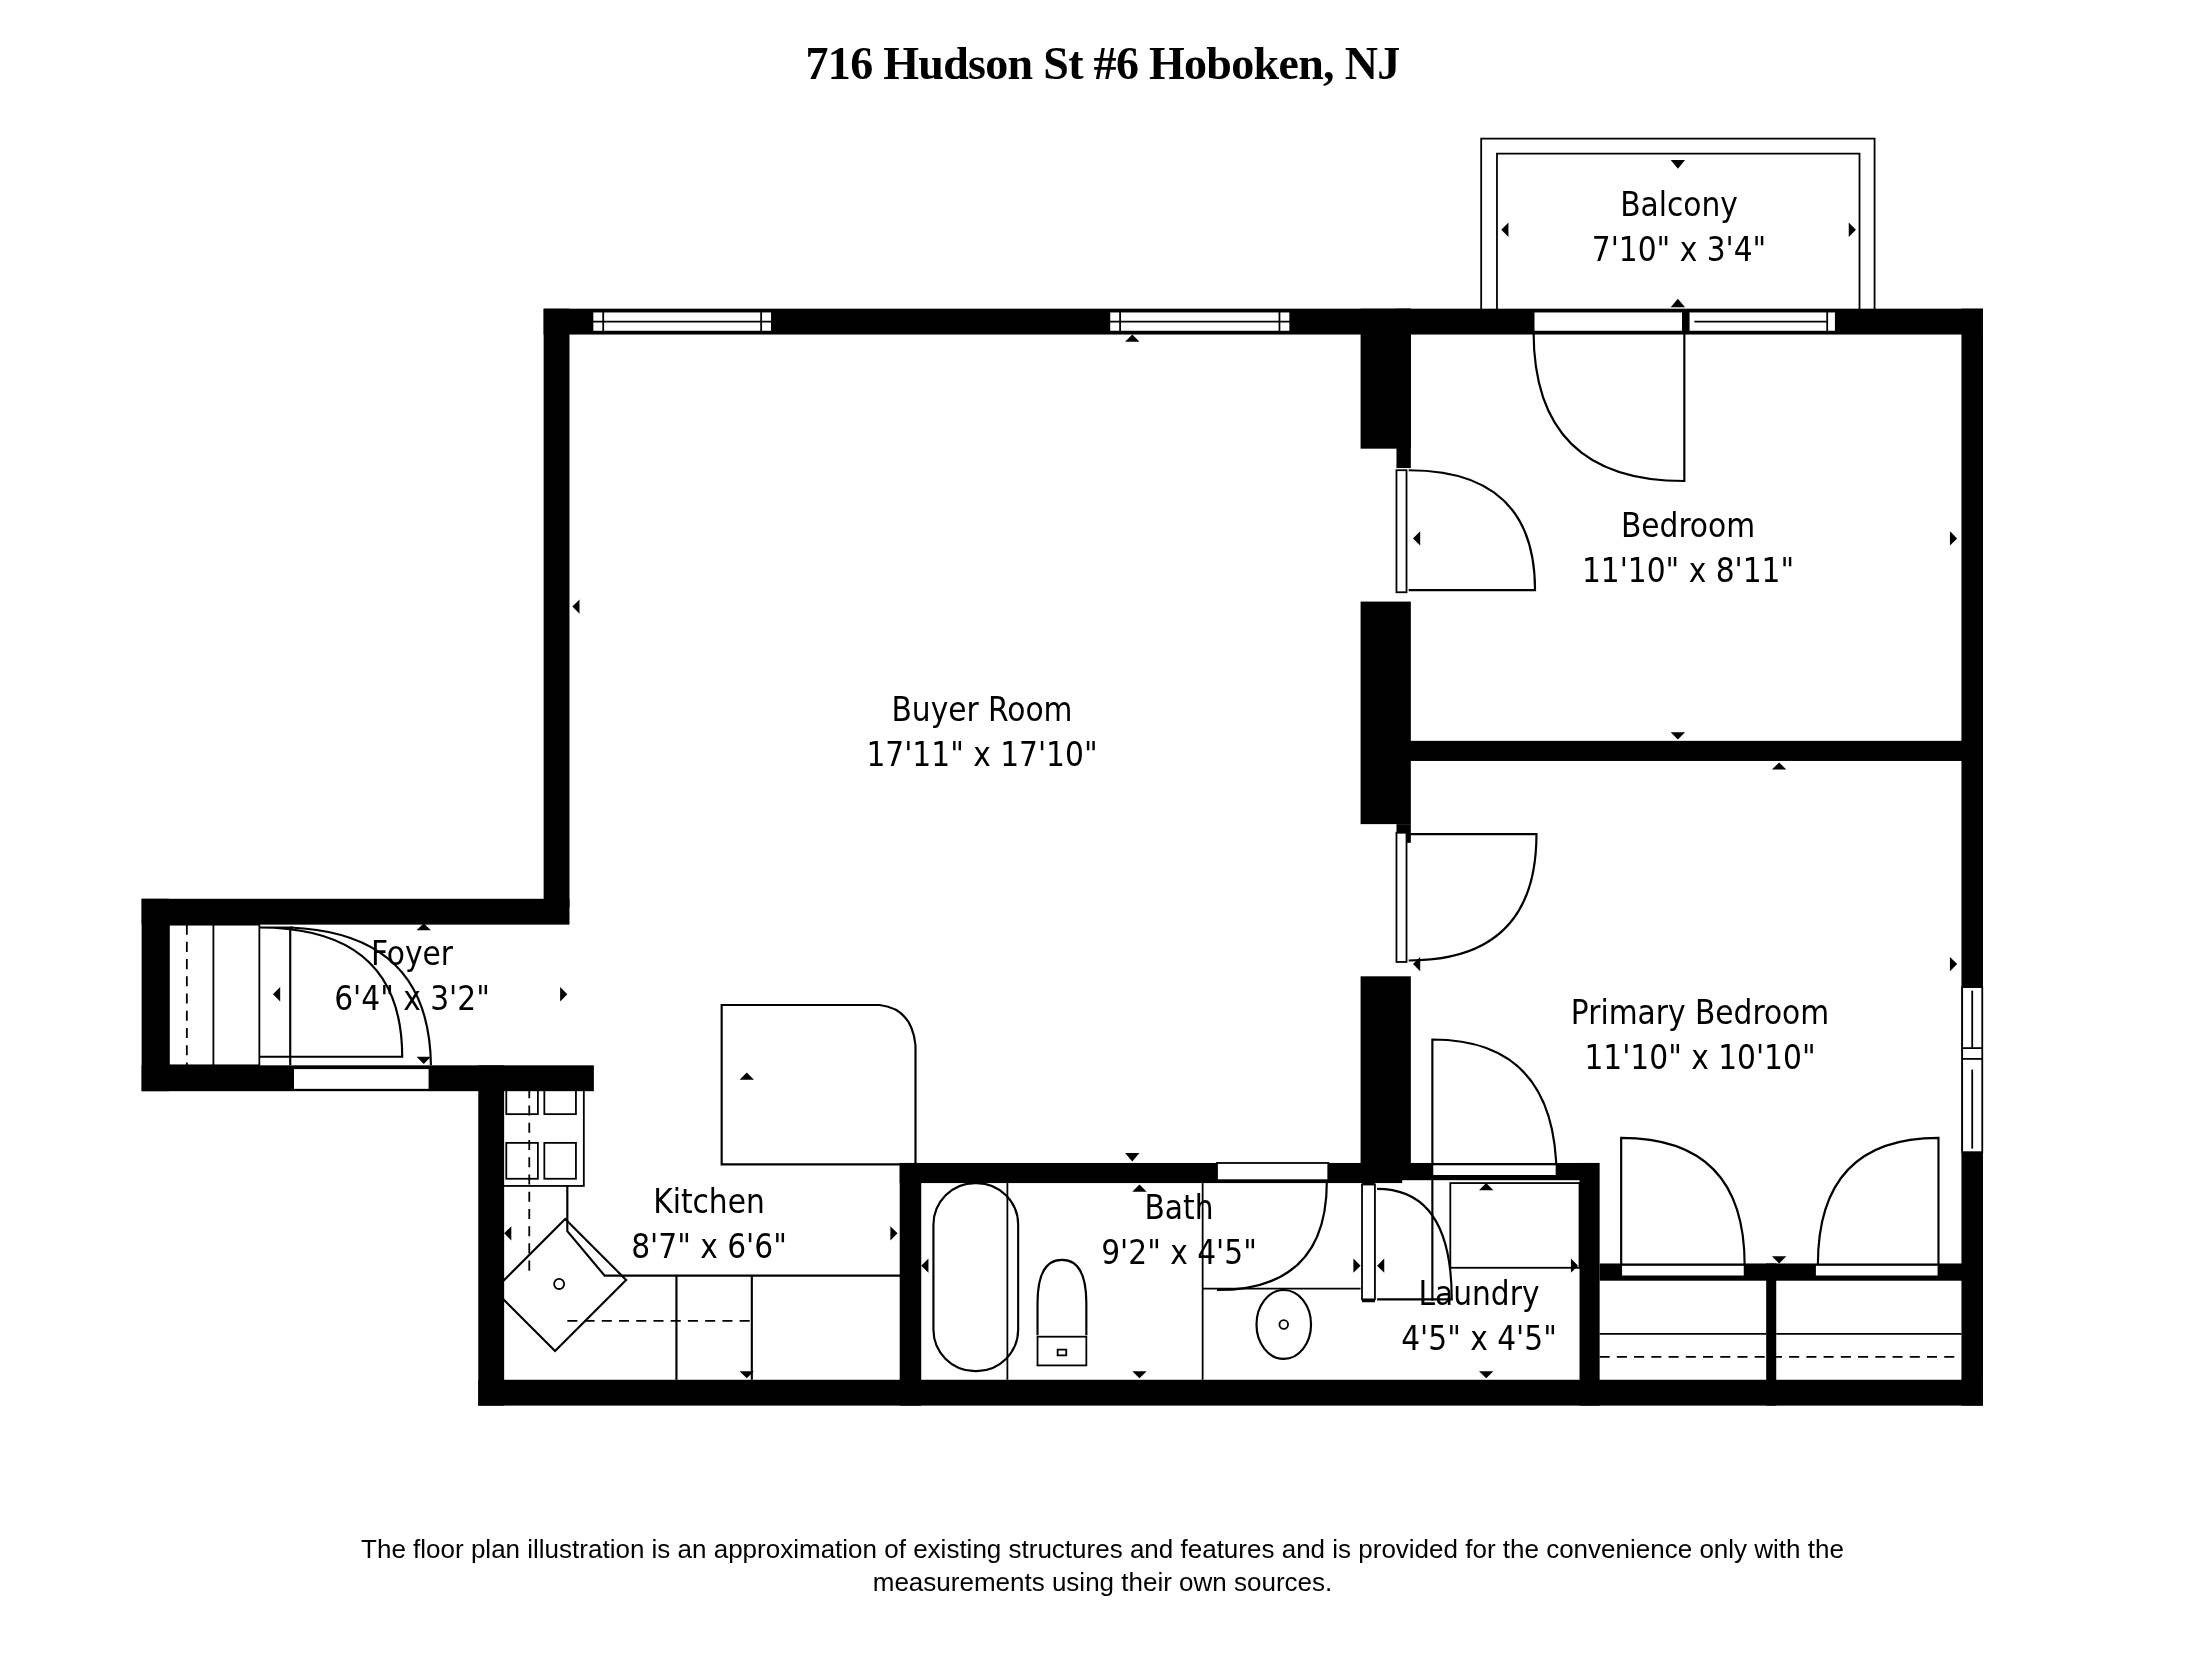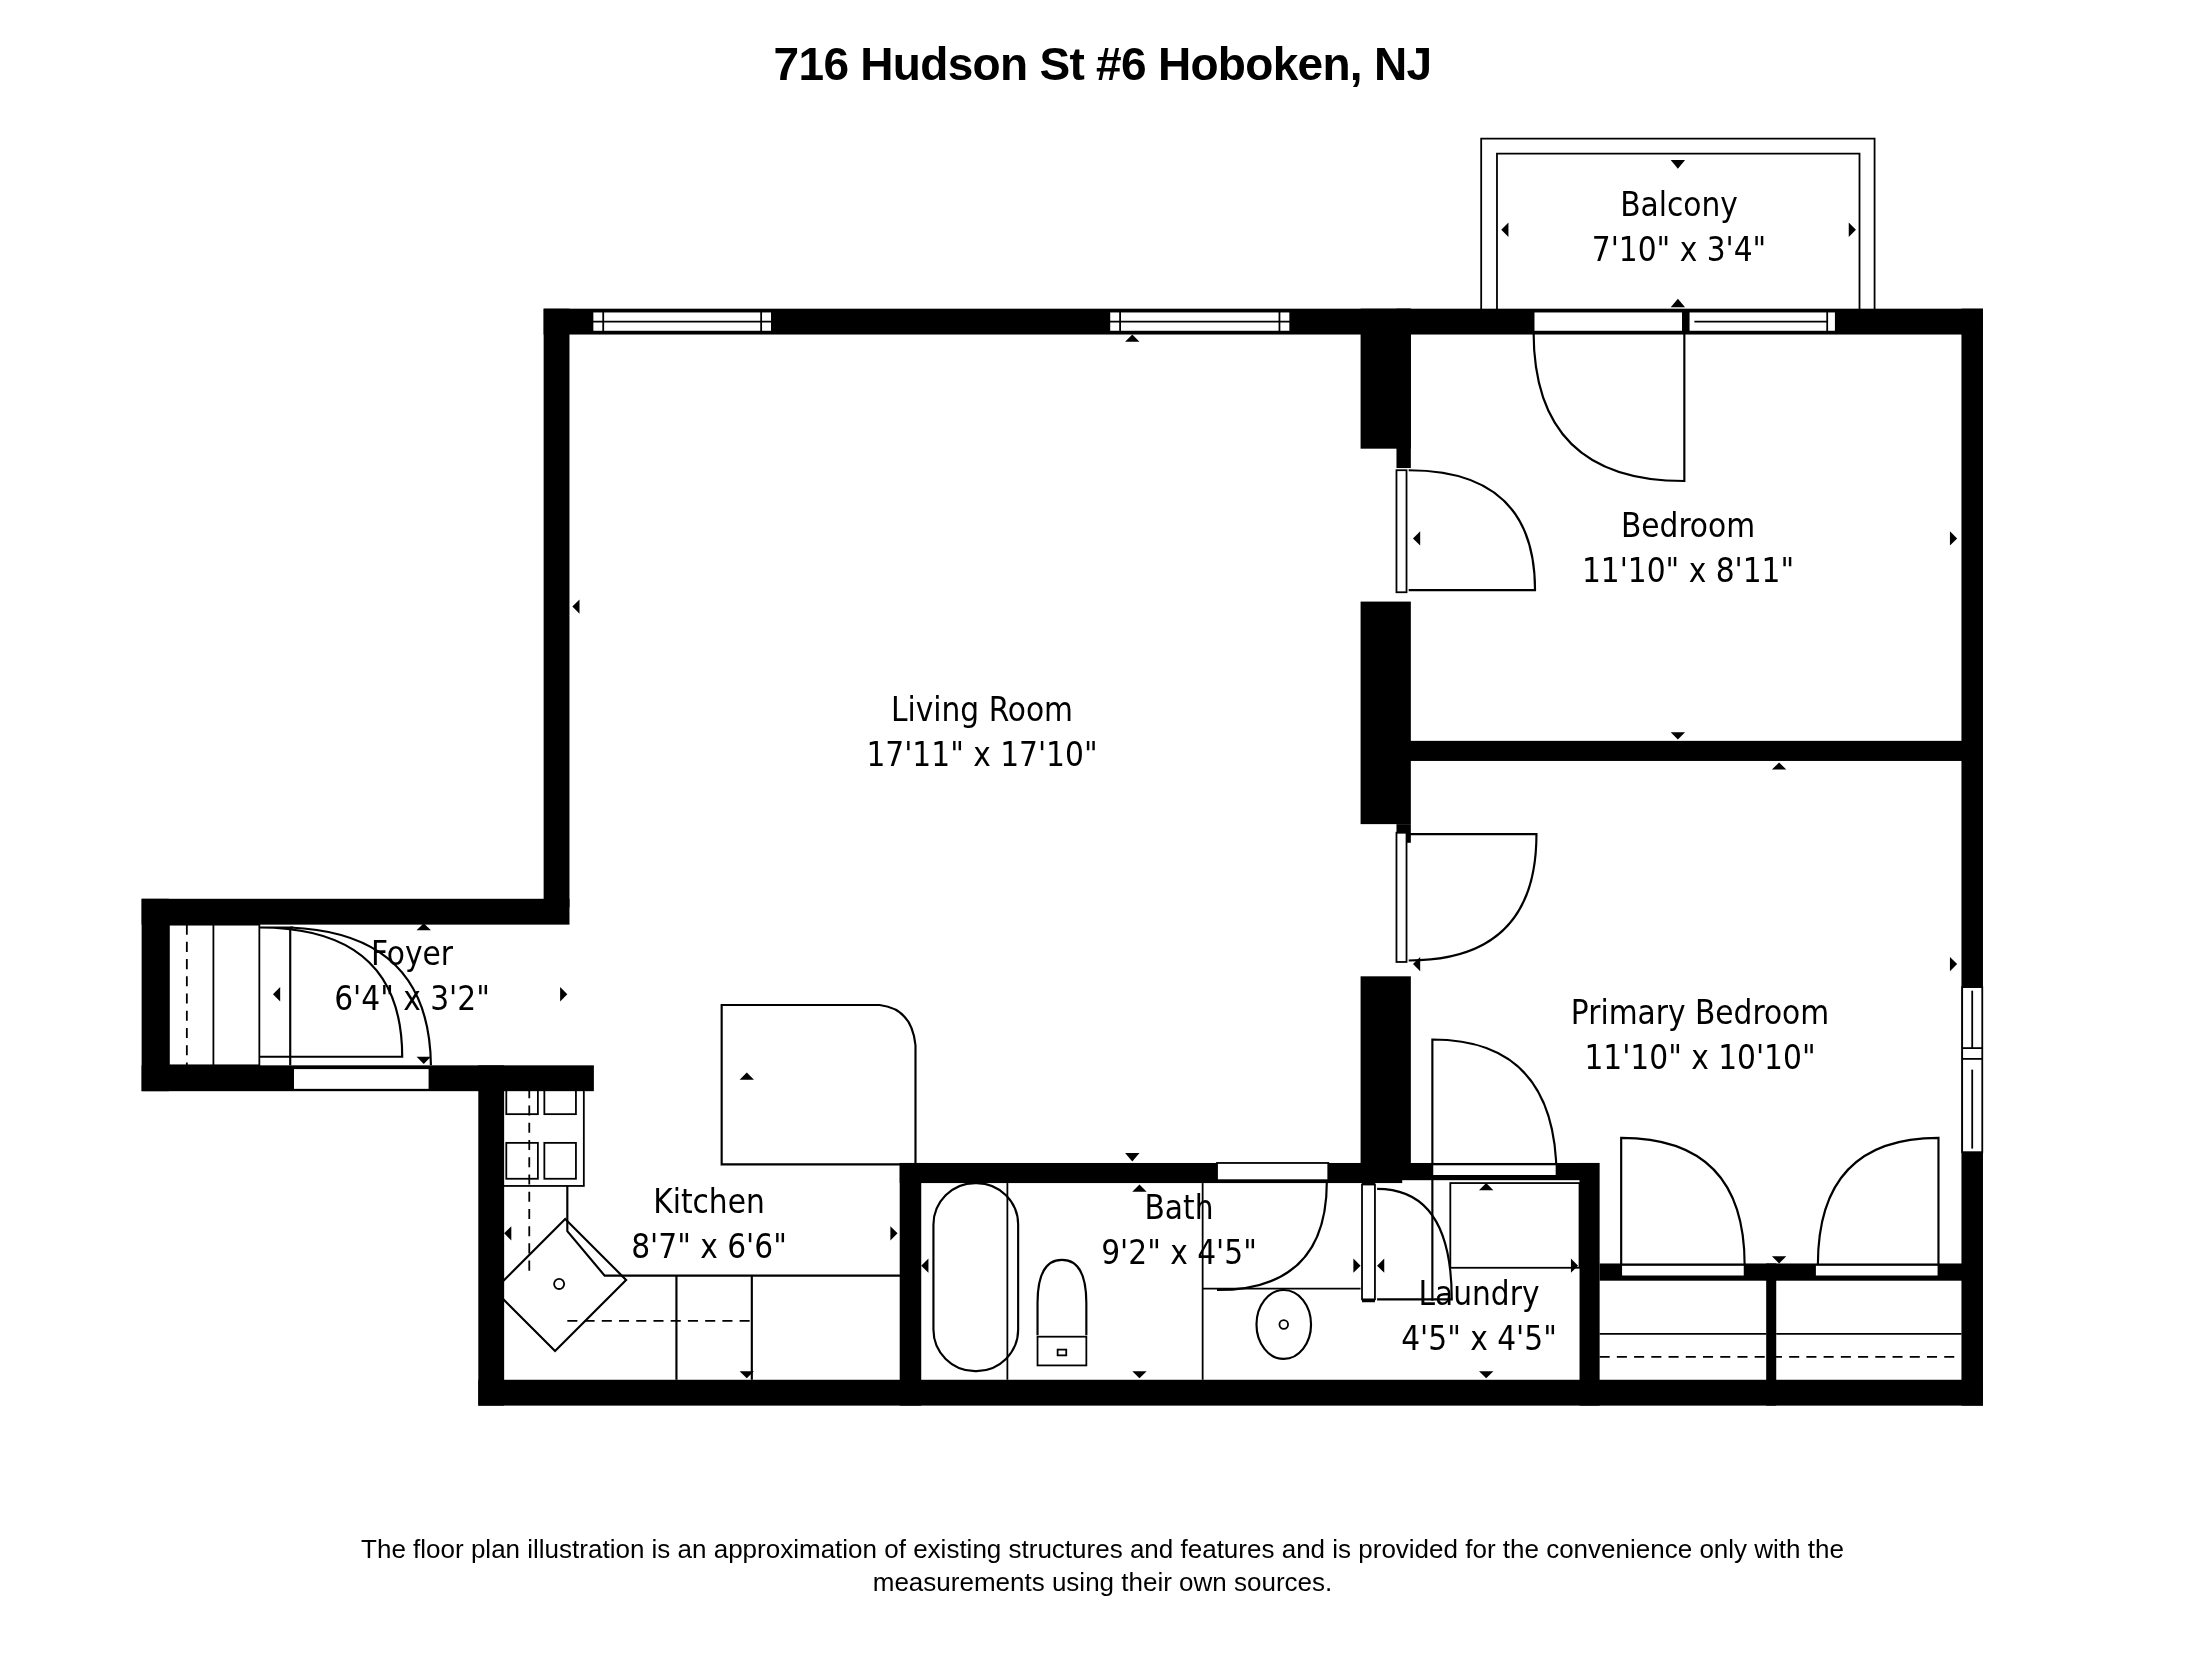--- a/index.html
+++ b/index.html
@@ -1,19 +1,19 @@
 <!DOCTYPE html>
 <html style="font-size:11.5px"><head>
   <meta charset="utf-8">
   <style>
     html, body { margin: 0; padding: 0; background: #ffffff; }
     body { width: 2205px; height: 1654px; position: relative; overflow: hidden; font-family: "DejaVu Sans", sans-serif; color: #000; }
     .title {
       position: absolute; left: 0; top: 37px; width: 2205px; text-align: center;
-      font-family: Liberation Sans, sans-serif; font-weight: bold; font-size: 46px; letter-spacing: -0.7px;
+      font-family: Liberation Serif, serif; font-weight: bold; font-size: 46px; letter-spacing: -0.7px;
     }
     svg.plan { position: absolute; left: 0; top: 0; }
     .wall { fill: #000; }
     .line { fill: none; stroke: #000; stroke-width: 3; }
     .thin { fill: none; stroke: #000; stroke-width: 2.5; }
     .dash { fill: none; stroke: #000; stroke-width: 2.5; stroke-dasharray: 14 10; }
     .win { fill: #fff; stroke: #000; stroke-width: 2.5; }
     .arrow { fill: #000; }
     .room-label {
       position: absolute; text-align: center; font-family: "DejaVu Sans", sans-serif;
@@ -211,21 +211,21 @@
 
 <div class="room-label" style="left:1679px; top:174px;margin-top:8px;">
   <span>Balcony</span>
   <span>7'10" x 3'4"</span>
 </div>
 <div class="room-label" style="left:1688px; top:503px;">
   <span>Bedroom</span>
   <span>11'10" x 8'11"</span>
 </div>
 <div class="room-label" style="left:982px; top:687px;">
-  <span>Living Room</span>
+  <span>Buyer Room</span>
   <span>17'11" x 17'10"</span>
 </div>
 <div class="room-label" style="left:412px; top:931px;">
   <span>Foyer</span>
   <span>6'4" x 3'2"</span>
 </div>
 <div class="room-label" style="left:1700px; top:962px;margin-top:28px;">
   <span>Primary Bedroom</span>
   <span>11'10" x 10'10"</span>
 </div>

